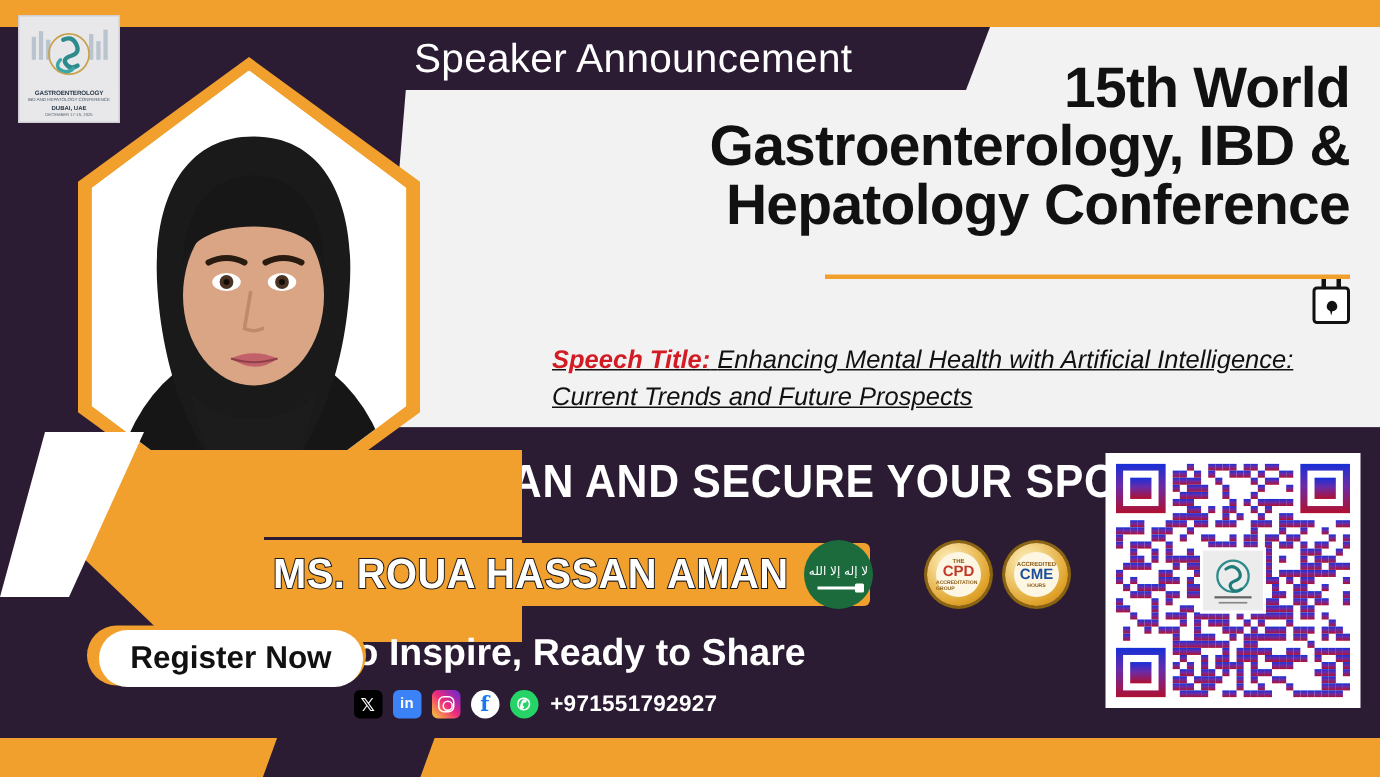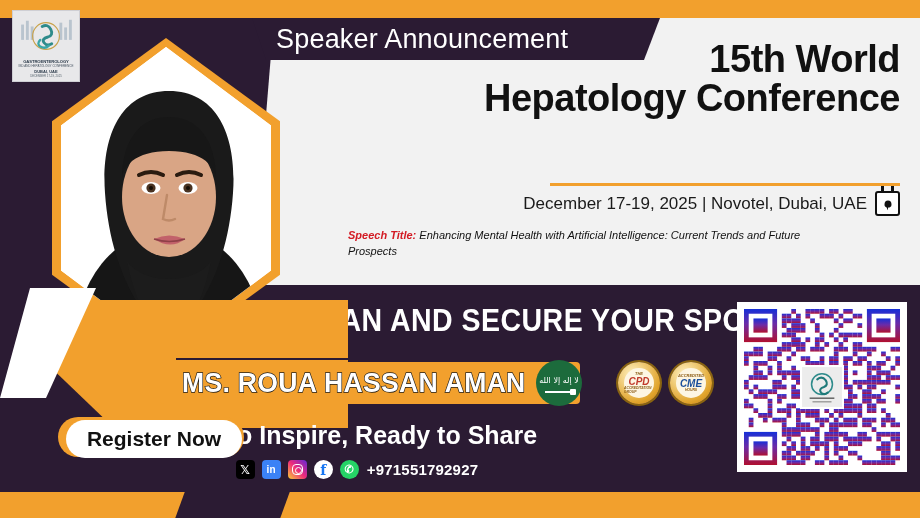--- a/index.html
+++ b/index.html
@@ -50,22 +50,22 @@
     position:relative;background:#fff;
   }
   .calico:before,.calico:after{content:"";position:absolute;top:-7px;width:3px;height:6px;background:#111;}
   .calico:before{left:4px;} .calico:after{right:4px;}
   .calico i{position:absolute;left:50%;top:52%;transform:translate(-50%,-50%);
             width:7px;height:7px;background:#111;border-radius:50% 50% 50% 50%/60% 60% 40% 40%;}
   .calico i:after{content:"";position:absolute;left:2.2px;top:5px;width:2.6px;height:5px;background:#111;
                   clip-path:polygon(50% 100%,0 0,100% 0);}
 
   .speech{
-    position:absolute;left:348px;top:228px;width:500px;font-size:11px;line-height:1.45;
-    font-style:italic;color:#111;text-align:left;
+    position:absolute;left:368px;top:228px;width:500px;font-size:17px;line-height:1.45;
+    font-style:italic;color:#111;text-align:left;text-decoration:underline;
   }
   .speech b{color:#D31B24;font-weight:bold;font-style:italic;}
 
   
   .scan{
     position:absolute;left:300px;top:303px;font-size:31px;font-weight:bold;color:#fff;
     letter-spacing:.5px;transform:scaleX(.92);transform-origin:left center;white-space:nowrap;
   }
 
   
@@ -105,21 +105,21 @@
   }
   .flag .ar{color:#fff;font-size:8px;line-height:1;letter-spacing:-.3px;margin-bottom:4px;
             font-family:"DejaVu Sans",sans-serif;}
   .flag .sw{position:absolute;left:9px;bottom:13px;width:28px;height:2px;background:#fff;}
   .flag .sw:after{content:"";position:absolute;right:-3px;top:-2px;width:6px;height:6px;
                   background:#fff;border-radius:1px;}
 
   
   .badge{position:absolute;top:362px;width:42px;height:42px;border-radius:50%;
          display:flex;align-items:center;justify-content:center;flex-direction:column;
-         box-shadow:0 0 0 2px #8a6410;font-style:italic;}
+         box-shadow:0 0 0 2px #8a6410;}
   .badge.cpd{left:618px;background:radial-gradient(circle at 35% 30%,#FFF3C4,#E0A32A 70%,#B9791A);}
   .badge.cme{left:670px;background:radial-gradient(circle at 35% 30%,#FFF3C4,#E0A32A 70%,#B9791A);}
   .badge .inner{width:30px;height:30px;border-radius:50%;background:#FDF6E3;
         display:flex;align-items:center;justify-content:center;flex-direction:column;}
   .badge .bt{font-size:4px;color:#8a5a12;font-weight:bold;line-height:1;}
   .badge .bm{font-size:10px;color:#C0392B;font-weight:bold;line-height:1.1;}
   .badge.cme .bm{color:#1B4F9C;}
   .badge .bb{font-size:3.4px;color:#8a5a12;font-weight:bold;line-height:1;}
 
   
@@ -178,26 +178,26 @@
   <div class="topbar"></div>
 
   <div class="panel"></div>
 
   <div class="ribbon">
     <span>Speaker Announcement</span>
   </div>
 
   <div class="title">
     <div class="l1">15th World</div>
+    <div class="l2">Gastroenterology, IBD &amp;</div>
     <div class="l3">Hepatology Conference</div>
   </div>
   <div class="rule"></div>
 
   <div class="datel">
-    <span>December 17-19, 2025 | Novotel, Dubai, UAE</span>
     <span class="calico">
         <i></i>
       </span>
   </div>
 
   <div class="speech">
     <b>Speech Title:</b>
     <span>Enhancing Mental Health with Artificial Intelligence: Current Trends and Future Prospects</span>
   </div>
 

